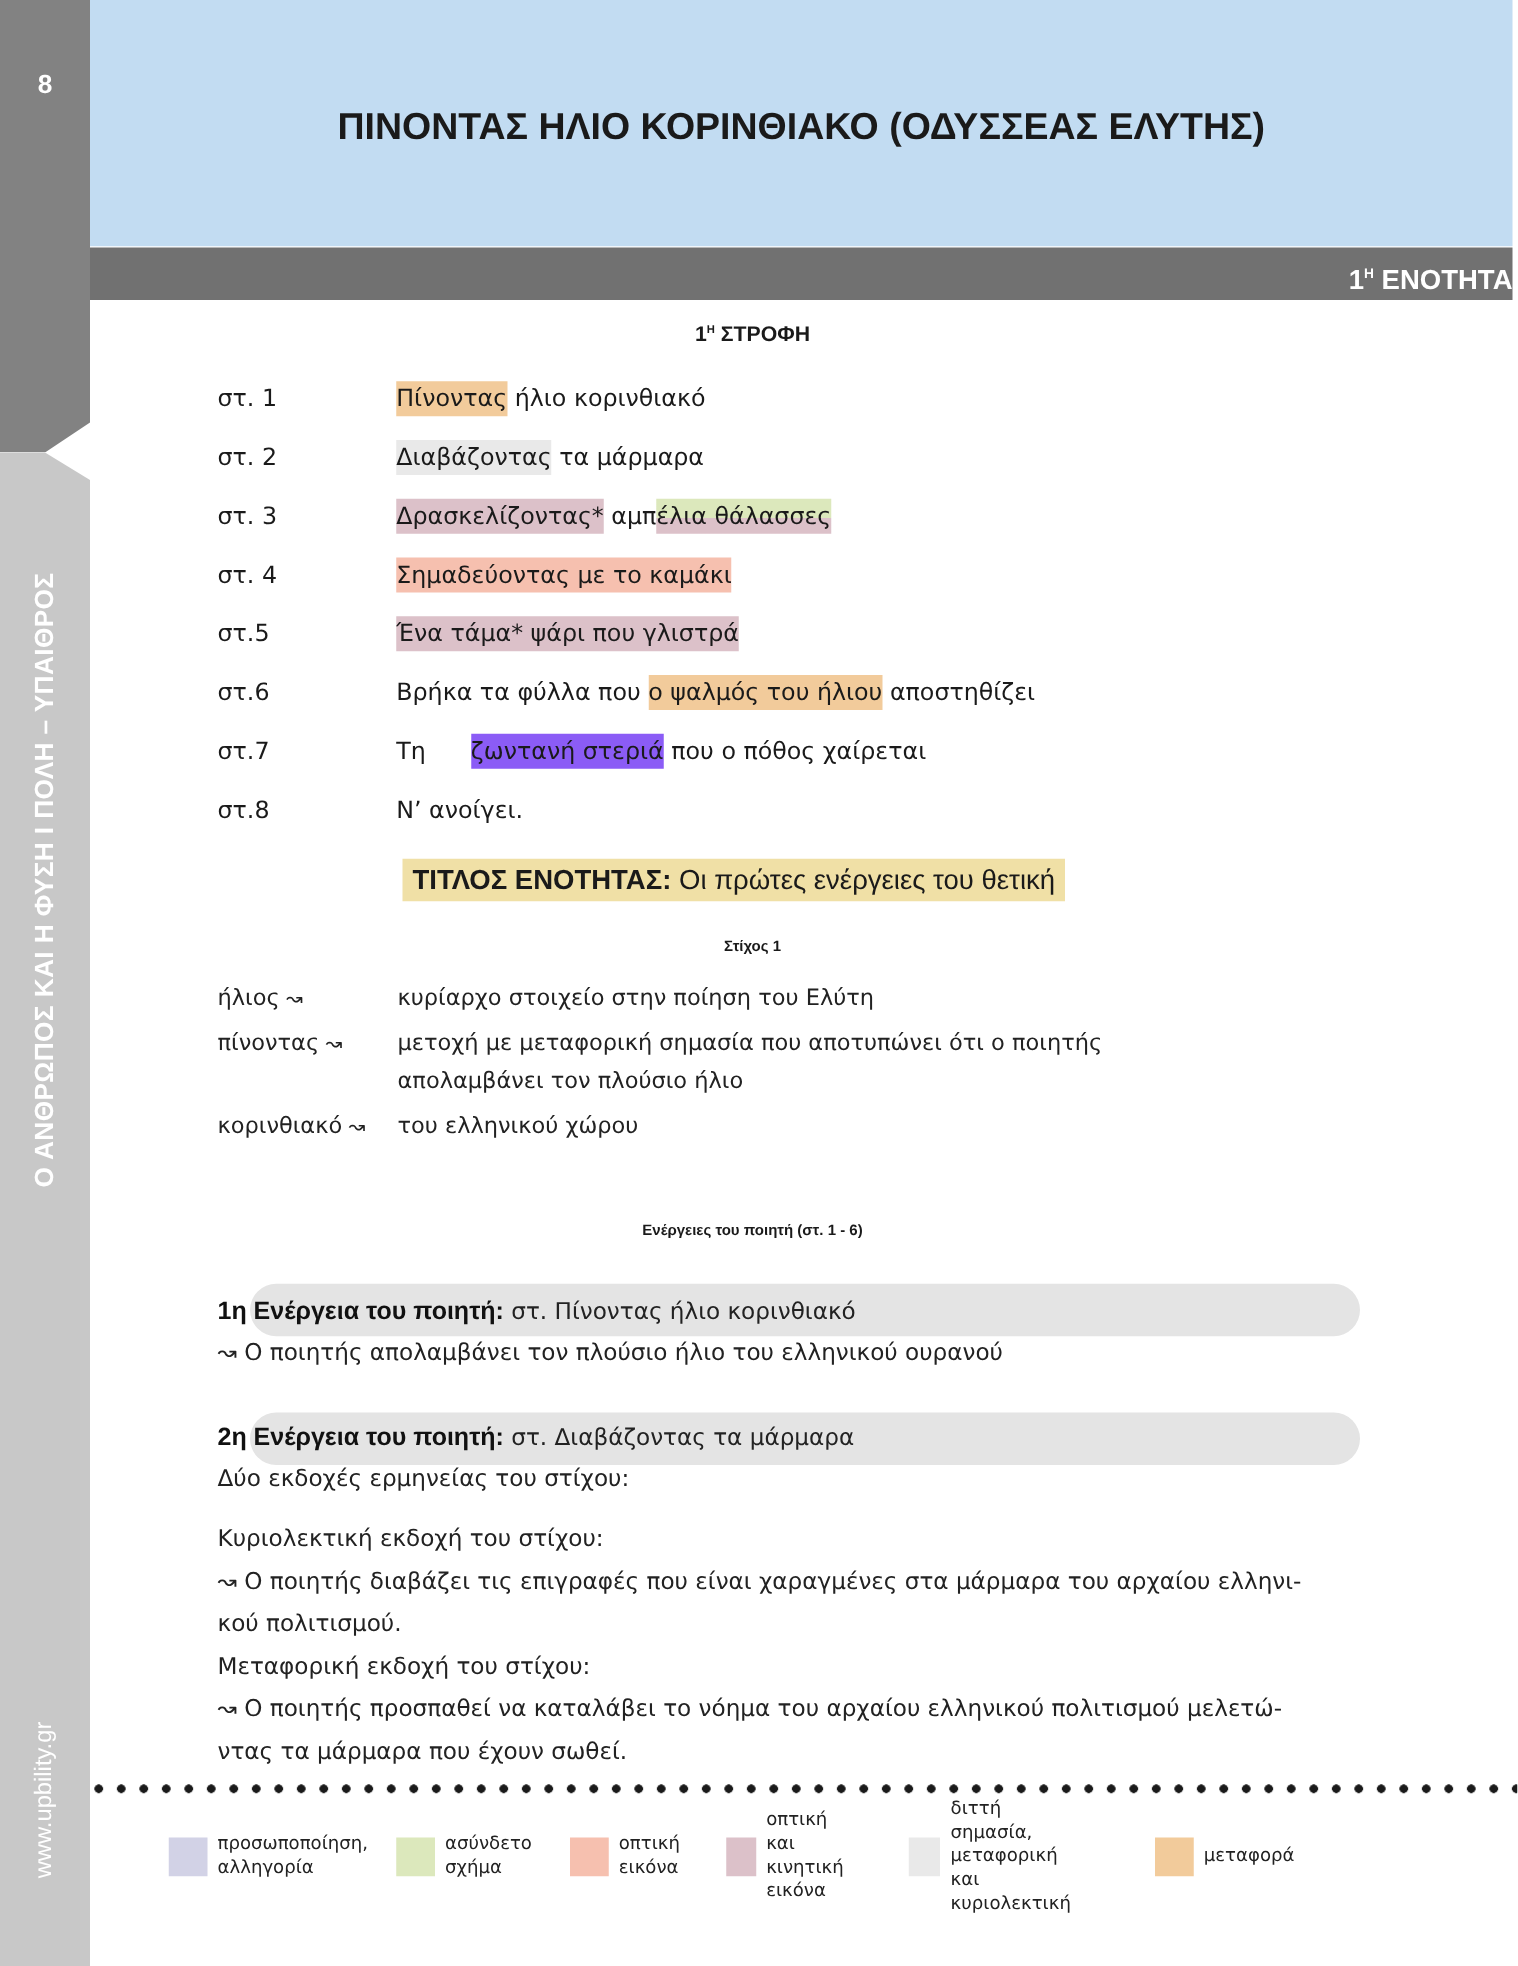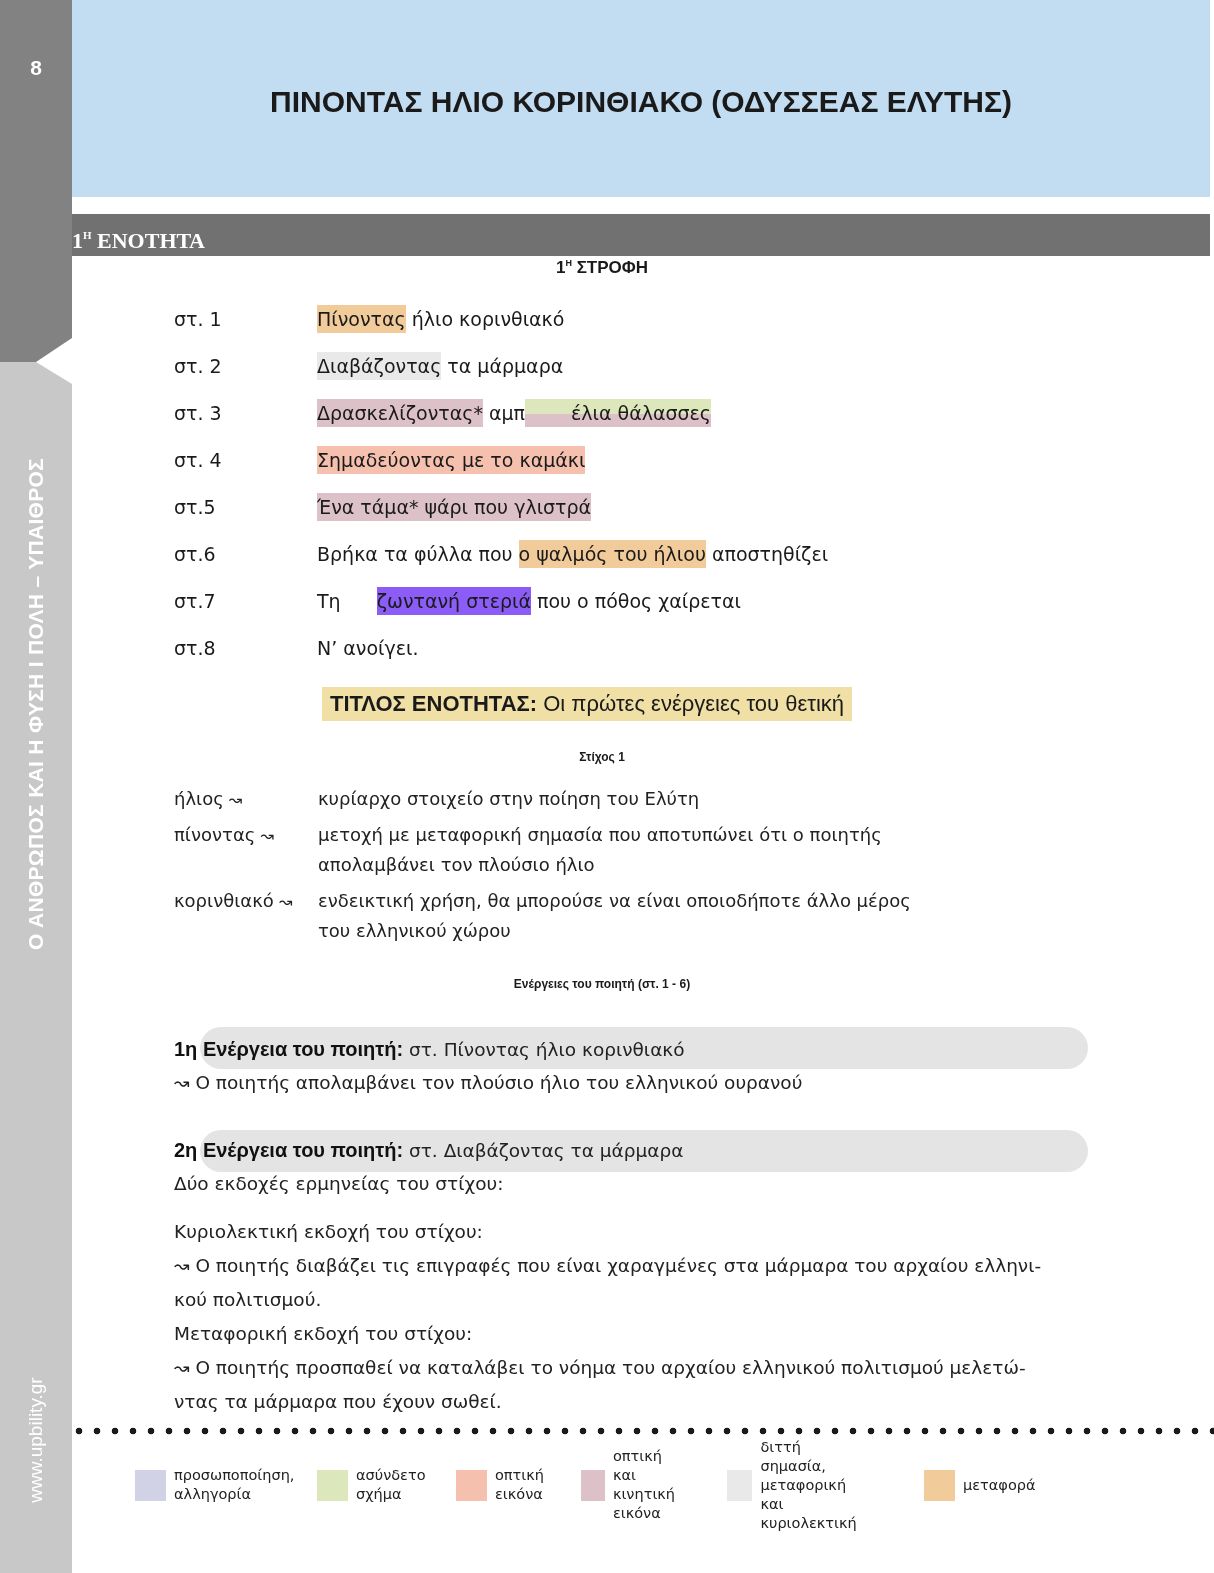--- a/index.html
+++ b/index.html
@@ -18,36 +18,36 @@
   .side-title { position: absolute; left: 36px; top: 704px; transform: translate(-50%, -50%) rotate(-90deg);
     white-space: nowrap; color: #ffffff; font-size: 21px; font-weight: bold; font-family: "Liberation Sans", sans-serif; letter-spacing: 0.3px; }
   .side-url { position: absolute; left: 36px; top: 1440px; transform: translate(-50%, -50%) rotate(-90deg);
     white-space: nowrap; color: #ffffff; font-size: 19px; font-family: "Liberation Sans", sans-serif; }
 
   
   .header { position: absolute; left: 72px; top: 0; width: 1138px; height: 197px; background: #c2dcf2; }
   .header .lines { position: absolute; left: 0; right: 0; top: 86px; text-align: center; font-family: "Liberation Sans", sans-serif; font-size: 30px; line-height: 31px; color: #1a1a1a; }
   .header b { font-weight: bold; }
   .section-bar { position: absolute; left: 72px; top: 198px; width: 1138px; height: 42px; background: #717171;
-    color: #fff; font-family: Liberation Serif, serif; font-weight: bold; font-size: 22px; text-align: left; line-height: 42px; margin-top: 16px; }
+    color: #fff; font-family: Liberation Sans, sans-serif; font-weight: bold; font-size: 22px; text-align: right; line-height: 42px; }
   sup.s { font-size: 11px; vertical-align: 9px; }
 
   .strophe-title { position: absolute; left: 72px; width: 1060px; top: 258px; text-align: center; font-family: "Liberation Sans", sans-serif; font-weight: bold; font-size: 17px; }
   .strophe-title sup.s { font-size: 9px; vertical-align: 7px; }
 
   .verse { position: absolute; left: 174px; height: 34px; font-family: "DejaVu Sans", sans-serif; font-size: 19px; line-height: 34px; white-space: nowrap; }
   .verse .num { position: absolute; left: 0; top: 0; }
   .verse .txt { position: absolute; left: 143px; top: 0; }
   .hl { padding: 3px 0; }
   .c-meta { background: #f2cb9b; }
   .c-ditt { background: #e9e9e9; }
   .c-kin { background: #dcc1c9; }
   .c-opt { background: #f6c0af; }
   .c-pros { background: #8b5cf6; margin-left: 30px; }
-  .c-asy-kin { background: linear-gradient(#dce8bc 0 55%, #dcc1c9 55% 100%); padding-left: 46px; }
+  .c-asy-kin { background: linear-gradient(#dce8bc 0 55%, #dcc1c9 55% 100%); }
 
   .unit-title { position: absolute; left: 322px; top: 687px; height: 34px; padding: 0 8px; background: #f0e0a6;
     font-family: "Liberation Sans", sans-serif; font-size: 22px; line-height: 34px; white-space: nowrap; }
   .unit-title b { font-weight: bold; }
 
   .subhead { position: absolute; left: 72px; width: 1060px; text-align: center; font-family: "Liberation Sans", sans-serif; font-weight: bold; font-size: 12px; }
 
   .gloss { position: absolute; left: 174px; font-family: "DejaVu Sans", sans-serif; font-size: 18px; line-height: 30px; color: #222; }
   .gloss .term { position: absolute; left: 0; top: 0; white-space: nowrap; }
   .gloss .def { position: absolute; left: 144px; top: 0; width: 640px; }
@@ -133,21 +133,20 @@
     <div class="gloss" style="top: 820px;">
       <span class="term"><span>πίνοντας</span><span class="arrow"> ↝</span></span>
       <div class="def">
         <div>μετοχή με μεταφορική σημασία που αποτυπώνει ότι ο ποιητής</div>
         <div>απολαμβάνει τον πλούσιο ήλιο</div>
       </div>
     </div>
     <div class="gloss" style="top: 886px;">
       <span class="term"><span>κορινθιακό</span><span class="arrow"> ↝</span></span>
       <div class="def">
-        <div>ενδεικτική χρήση, θα μπορούσε να είναι οποιοδήποτε άλλο μέρος</div>
         <div>του ελληνικού χώρου</div>
       </div>
     </div>
   </div>
 
 <div class="subhead" style="top:977px;">Ενέργειες του ποιητή (στ. 1 - 6)</div>
 
 <div class="pill" style="top:1027px;"></div>
 <div class="pill" style="top:1130px;"></div>
 

